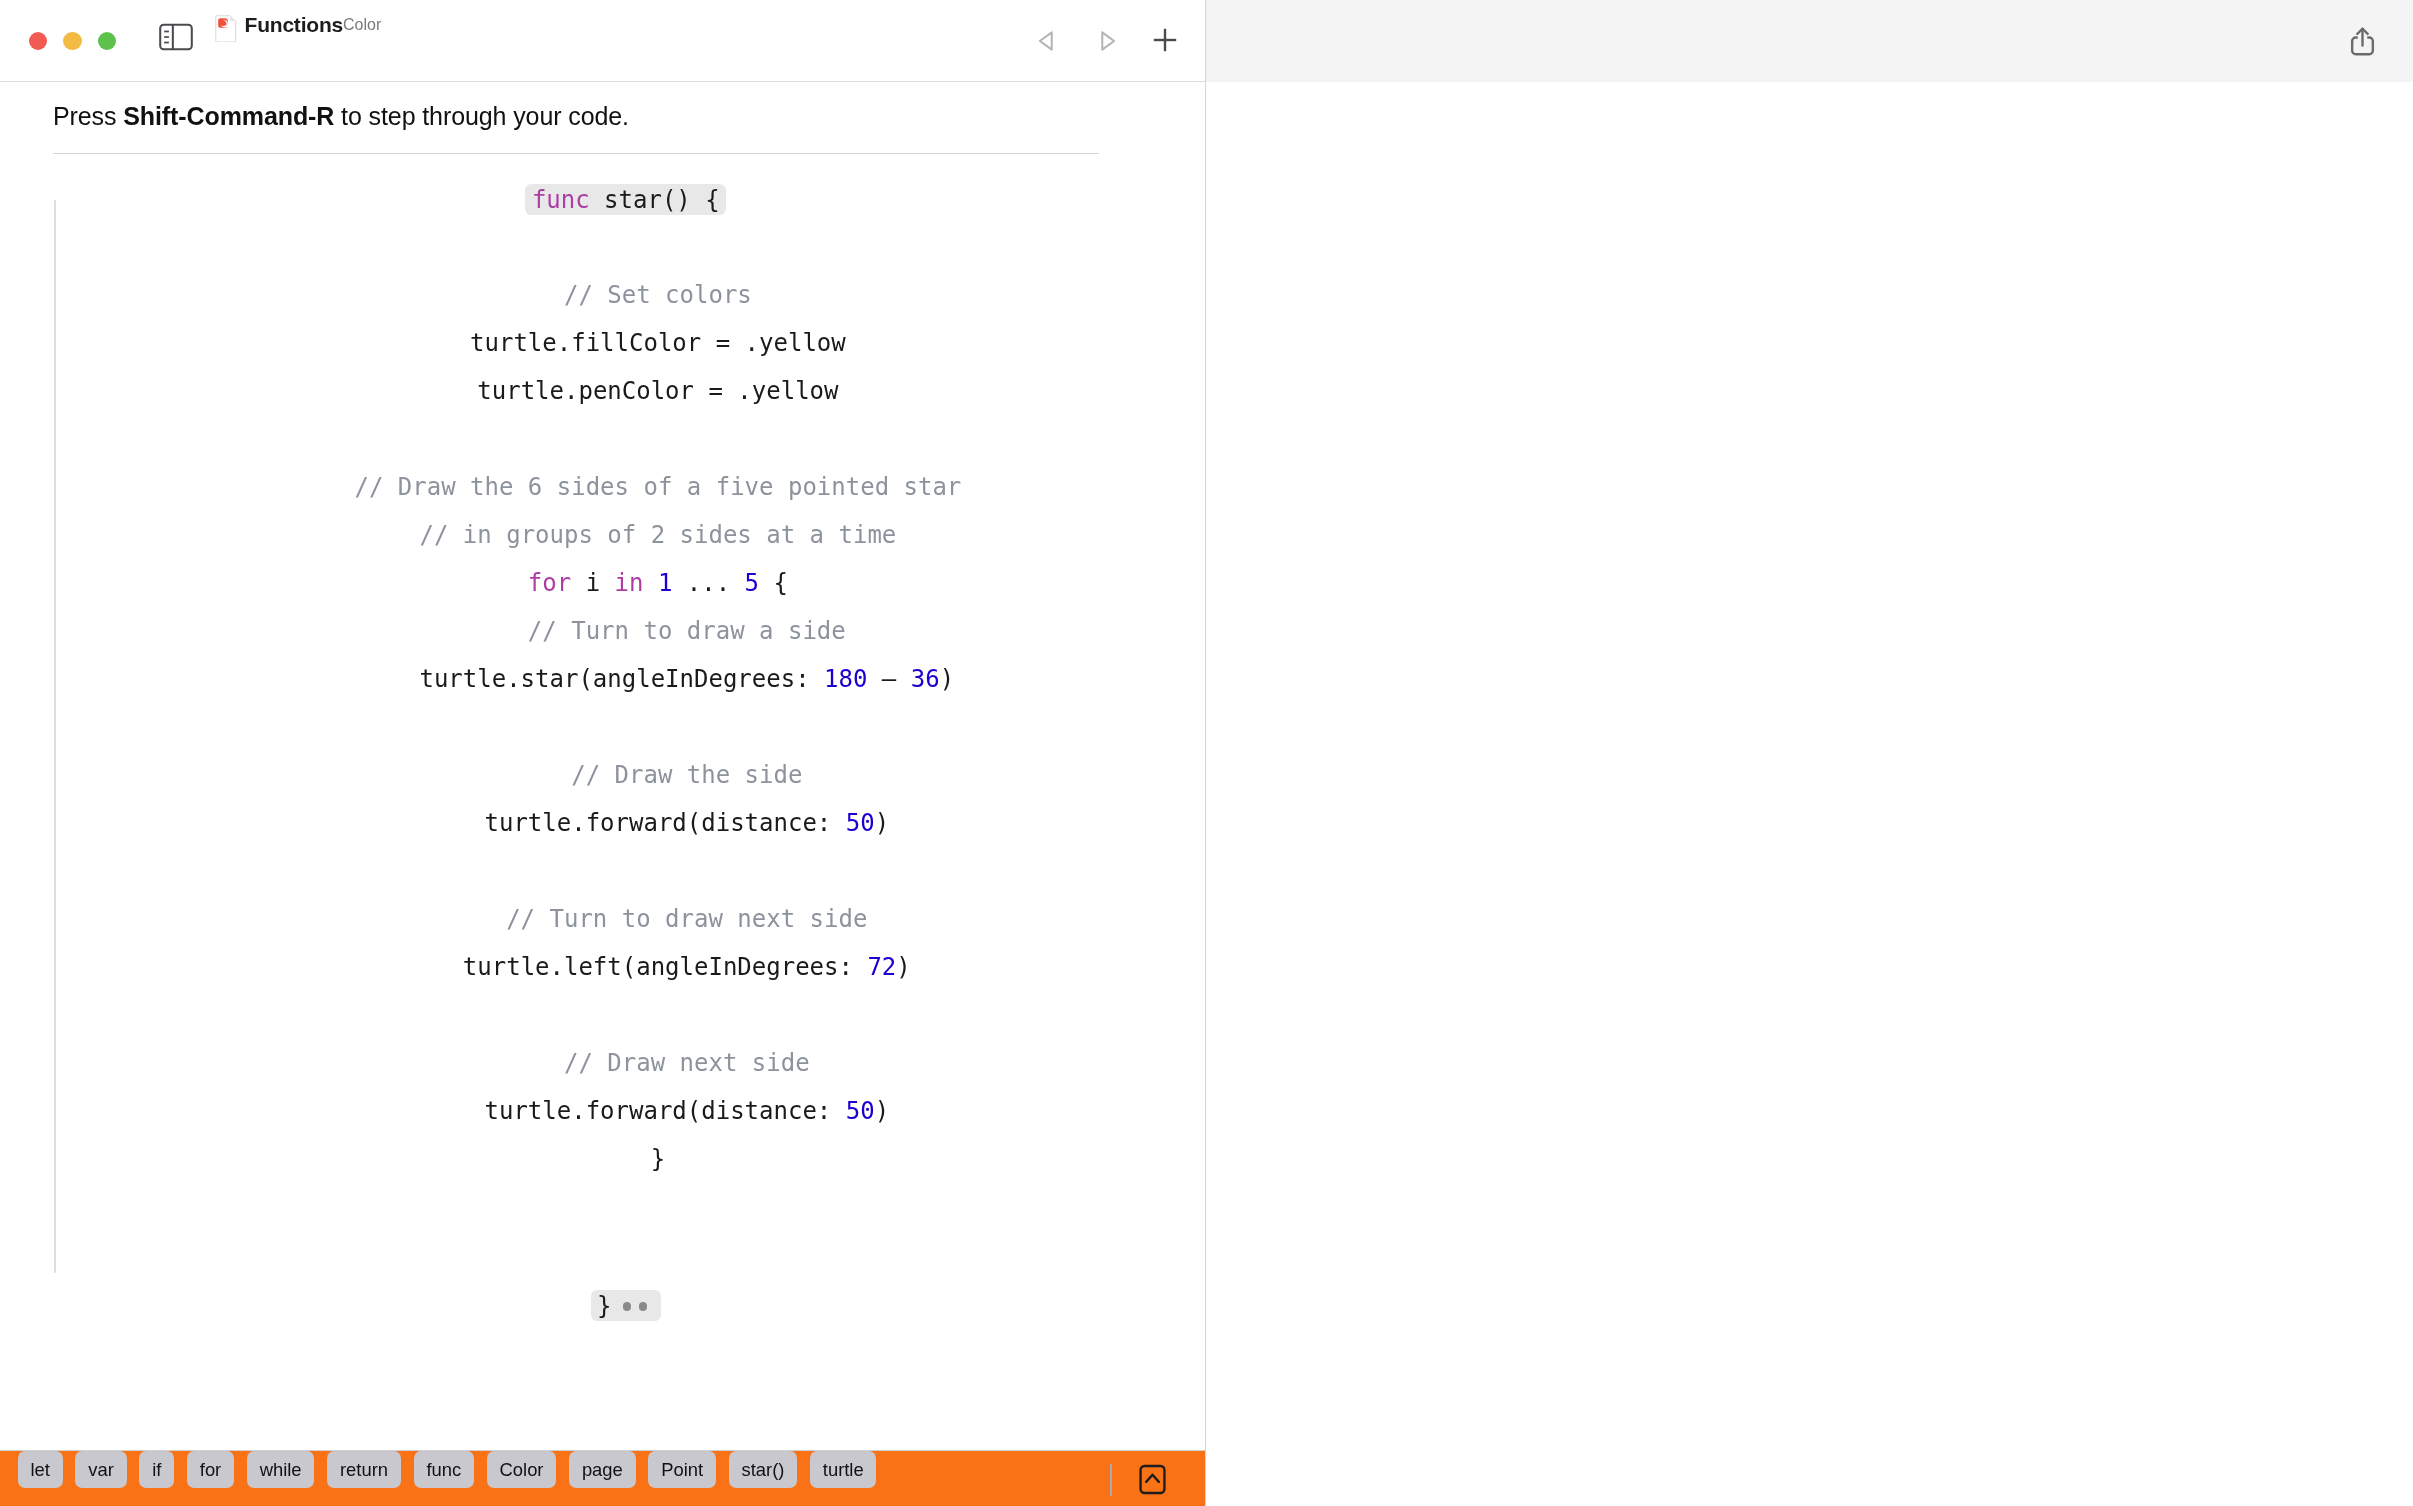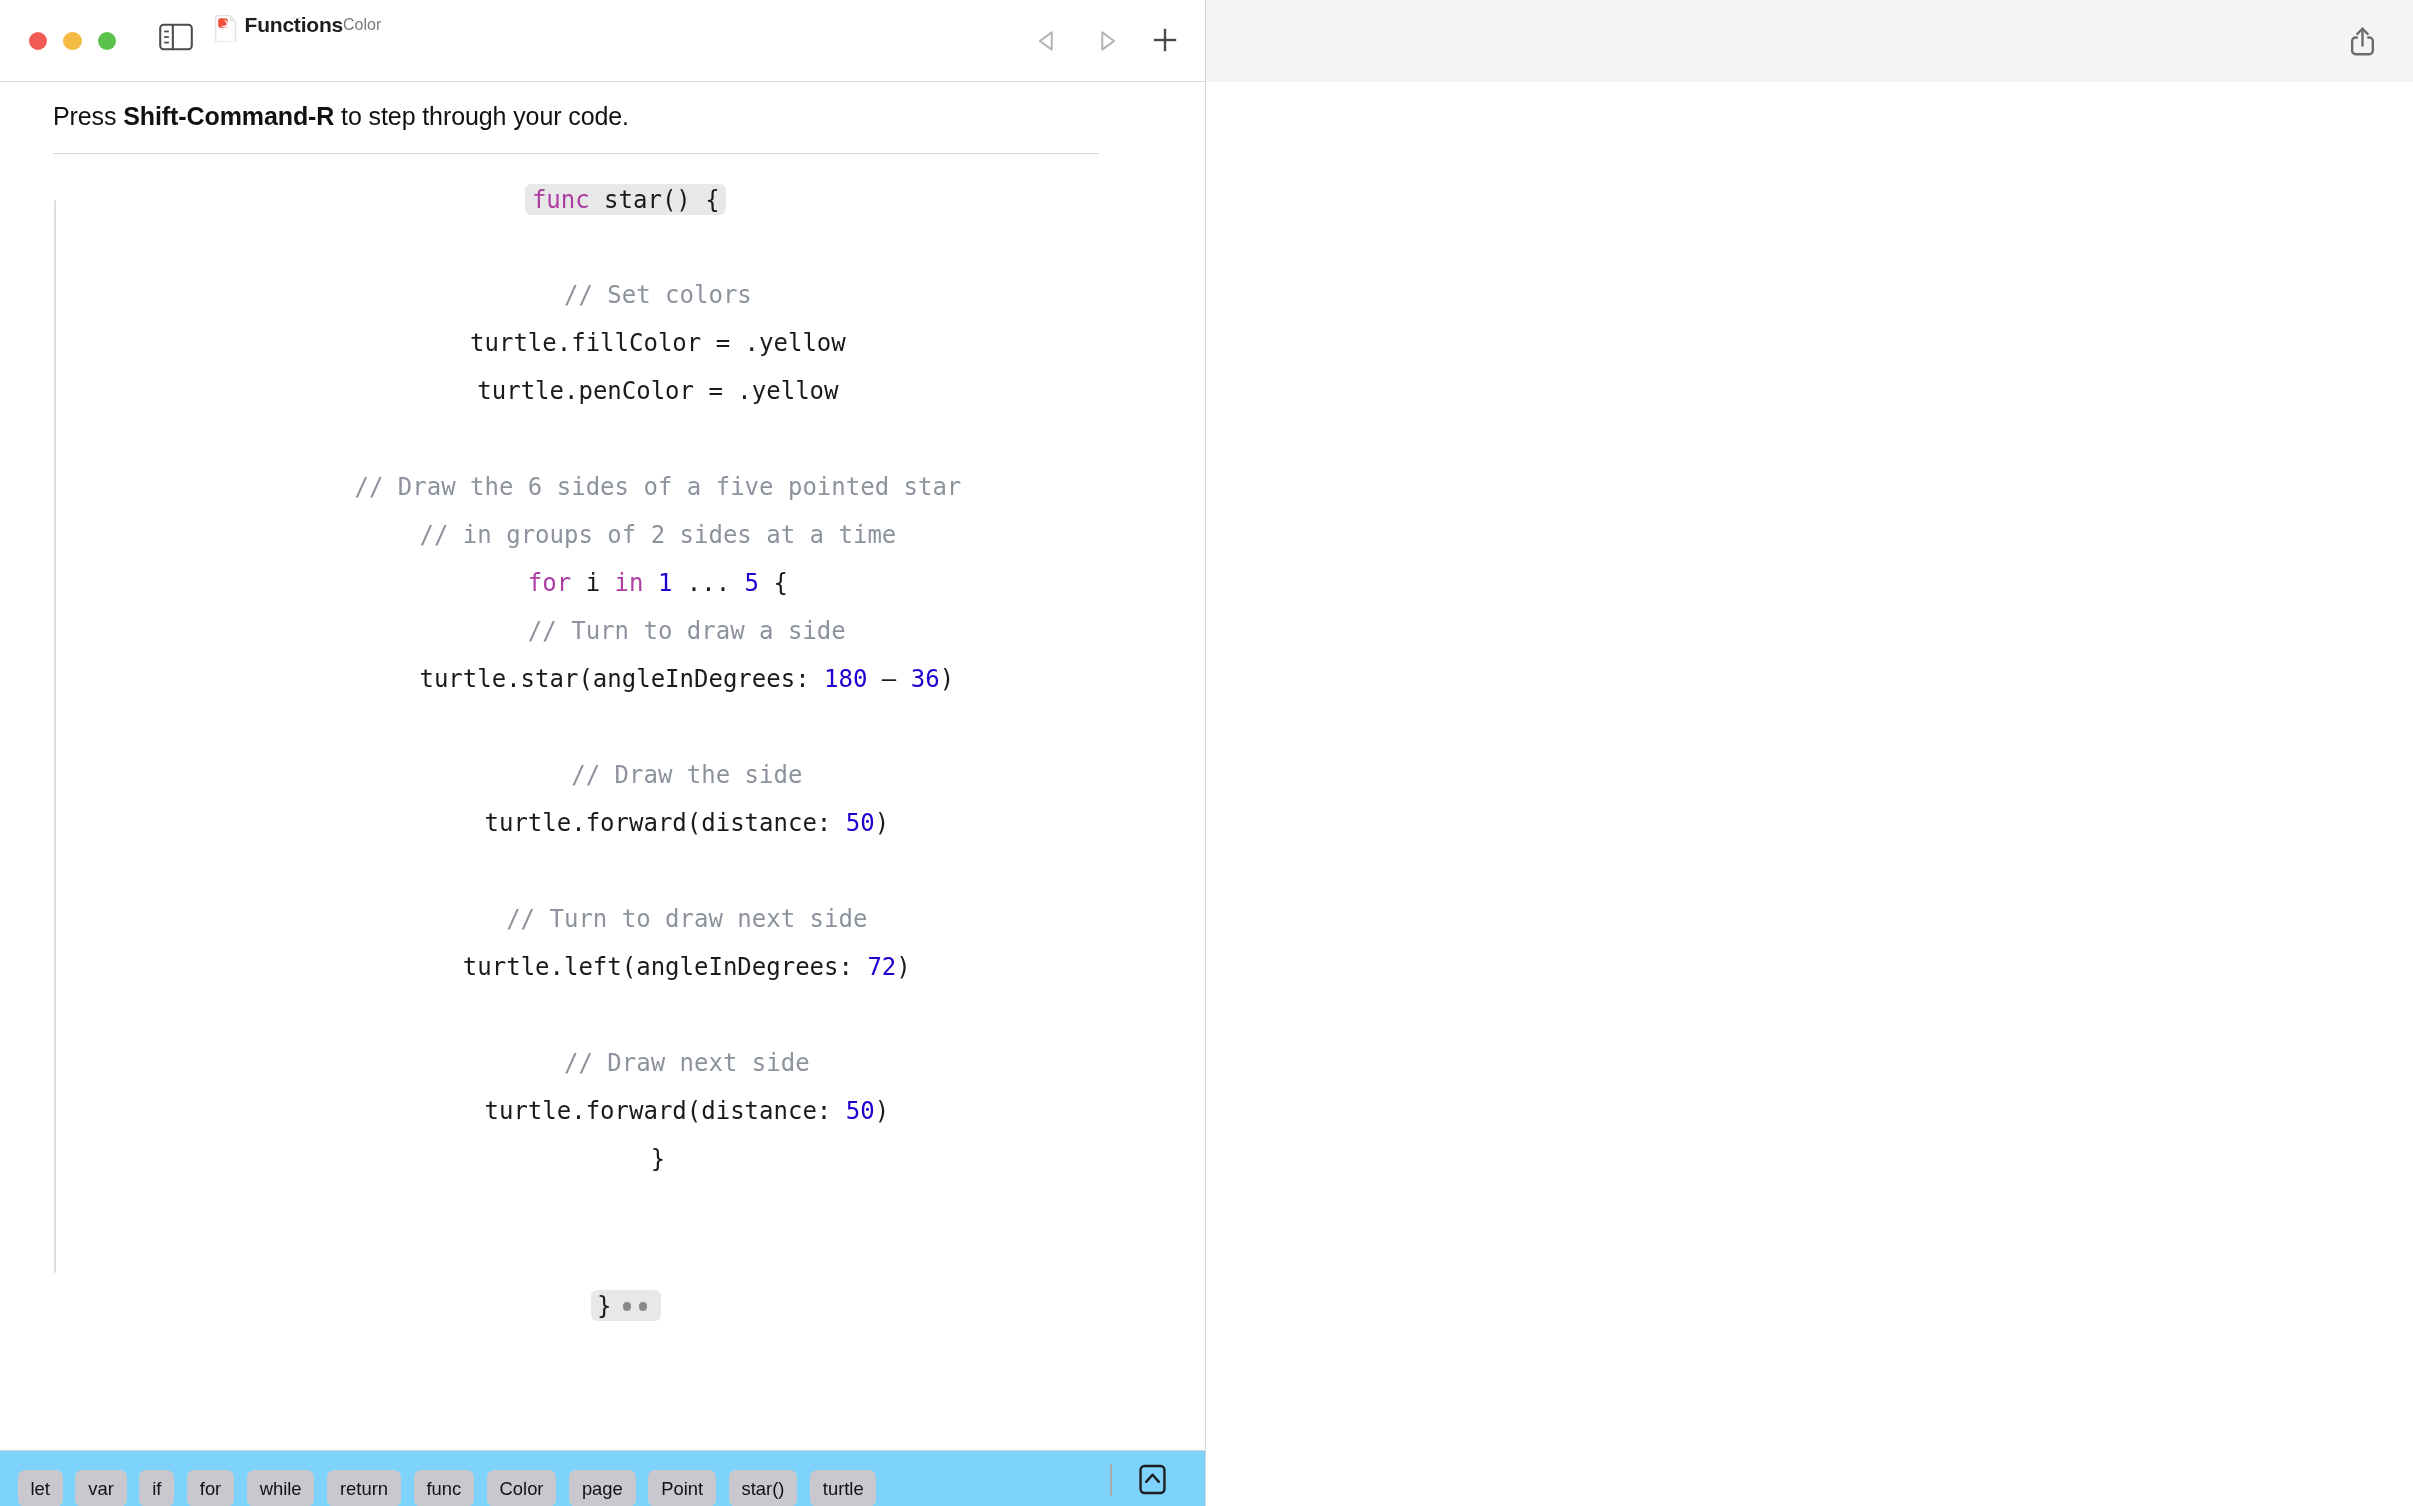--- a/index.html
+++ b/index.html
@@ -110,23 +110,23 @@
     position:absolute;
     left:54px; top:46px;
     width:2.4px; height:1073px;
     background:#dedede;
     border-radius:1.6px;
   }
 
   
   #shortcut-bar {
     flex:0 0 57px;
-    background:#7dd3fc;
+    background:#f97316;
     border-top:0.8px solid #cfcfd4;
-    display:flex; align-items:flex-end;
+    display:flex; align-items:flex-start;
     padding:0 19px 0 17.6px;
     position:relative;
   }
   .pill {
     background:#c9c8ce;
     border-radius:7.2px;
     height:37px;
     display:flex; align-items:center; justify-content:center;
     padding:0 12.8px;
     margin-right:12.8px;

